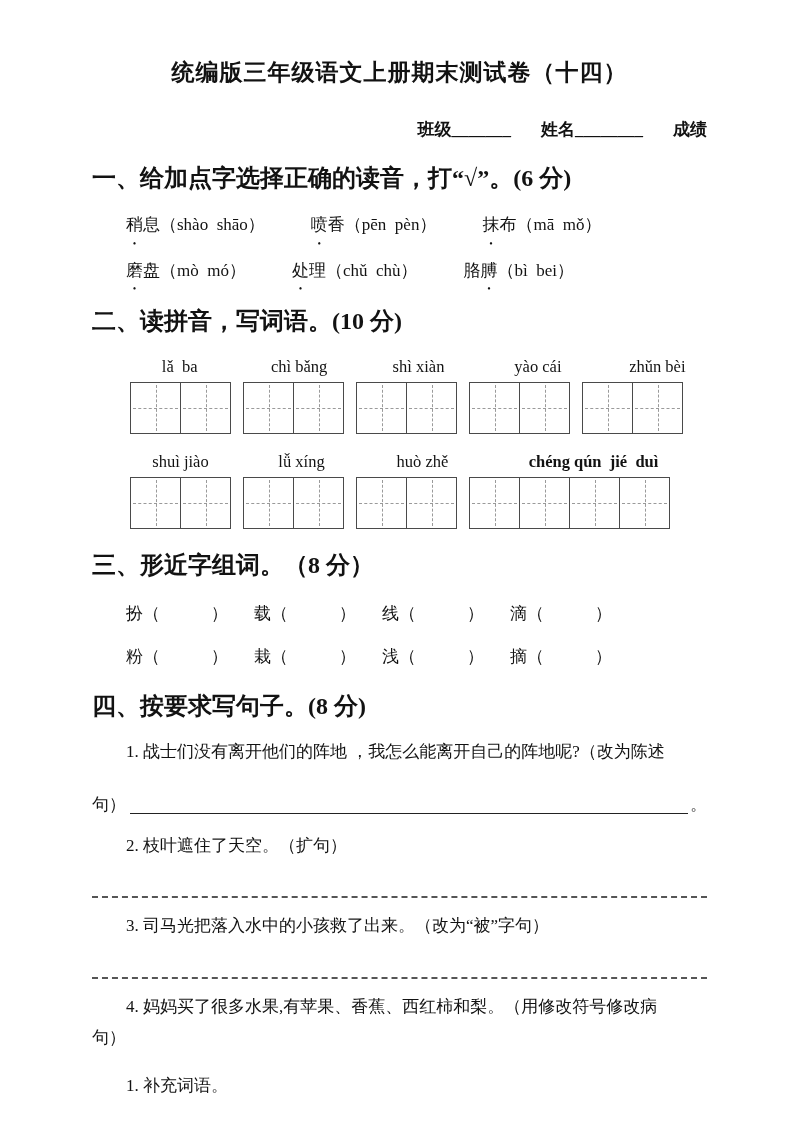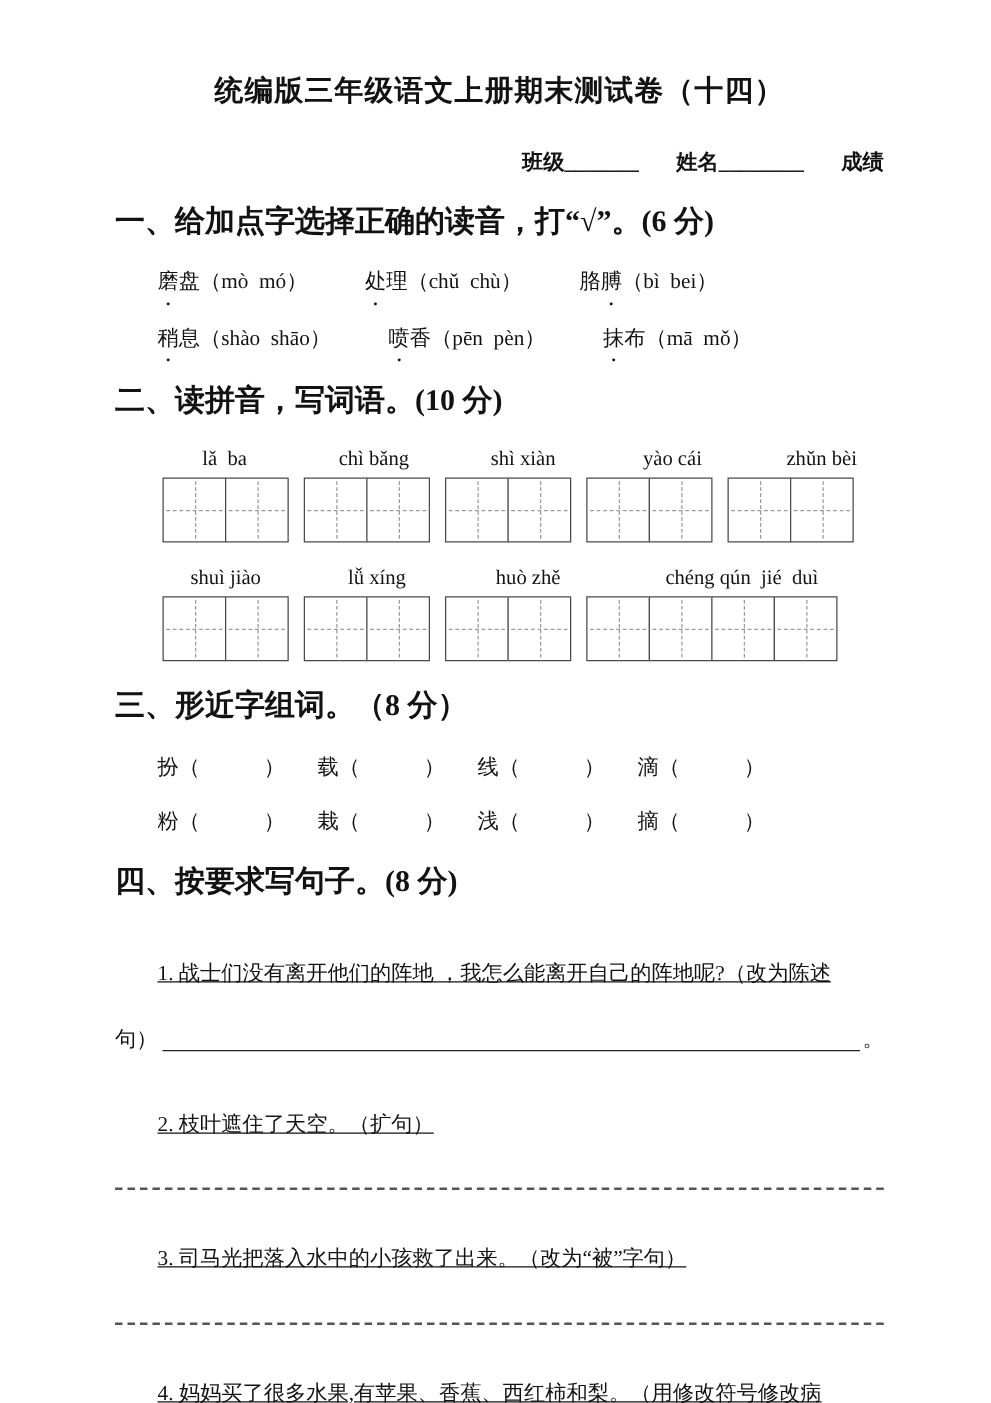--- a/index.html
+++ b/index.html
@@ -48,21 +48,21 @@
   }
   .py { white-space: pre; }
   .py-row { display: flex; gap: 20px; margin: 16px 0 2px 38px; }
   .py-label {
     display: inline-block;
     text-align: center;
     font-size: 16.5px;
     white-space: pre;
   }
   .wg2 { width: 101px; }
-  .wg4 { width: 201px; }
+  .wg4 { width: 201px; font-weight: bold; }
   .grid-row { display: flex; gap: 12px; margin-left: 38px; }
   .tgroup { display: flex; }
   .tc {
     width: 51px;
     height: 52px;
     border: 1px solid #4a4a4a;
     margin-left: -1px;
     position: relative;
     background: #fff;
   }
@@ -74,21 +74,21 @@
     border-top: 1px dashed #9a9a9a;
   }
   .tc::after {
     content: "";
     position: absolute;
     top: 2px; bottom: 2px; left: 50%;
     border-left: 1px dashed #9a9a9a;
   }
   .word-row { display: flex; margin: 18px 0 0 34px; }
   .word-item { width: 128px; white-space: pre; }
-  .s4p { margin-top: 42px; text-indent: 34px; text-decoration: underline; }
+  .s4p { margin-top: 15px; text-indent: 34px; }
   .ansline { display: flex; align-items: flex-end; margin-top: 28px; }
   .ansline .fill {
     flex: 1;
     border-bottom: 1px solid #222;
     margin: 0 2px 4px 4px;
     height: 1em;
   }
   .dashline {
     border-bottom: 2px dashed #555;
     height: 10px;
@@ -104,29 +104,29 @@
 
   <h1 class="title">统编版三年级语文上册期末测试卷（十四）</h1>
 
   <div class="header-line">
     <span>班级</span><span>_______</span><span class="hgap"></span><span>姓名</span><span>________</span><span class="hgap"></span><span>成绩</span>
   </div>
 
   <h2 class="sec">一、给加点字选择正确的读音，打“√”。(6 分)</h2>
 
   <div class="read-row">
+    <span class="read-item"><span></span><span class="dotted">稍</span><span>息</span><span class="py">（shào  shāo）</span></span>
+    <span class="read-item"><span></span><span class="dotted">喷</span><span>香</span><span class="py">（pēn  pèn）</span></span>
+    <span class="read-item"><span></span><span class="dotted">抹</span><span>布</span><span class="py">（mā  mǒ）</span></span>
+  </div>
+
+  <div class="read-row">
     <span class="read-item"><span></span><span class="dotted">磨</span><span>盘</span><span class="py">（mò  mó）</span></span>
     <span class="read-item"><span></span><span class="dotted">处</span><span>理</span><span class="py">（chǔ  chù）</span></span>
     <span class="read-item"><span>胳</span><span class="dotted">膊</span><span></span><span class="py">（bì  bei）</span></span>
-  </div>
-
-  <div class="read-row">
-    <span class="read-item"><span></span><span class="dotted">稍</span><span>息</span><span class="py">（shào  shāo）</span></span>
-    <span class="read-item"><span></span><span class="dotted">喷</span><span>香</span><span class="py">（pēn  pèn）</span></span>
-    <span class="read-item"><span></span><span class="dotted">抹</span><span>布</span><span class="py">（mā  mǒ）</span></span>
   </div>
 
   <h2 class="sec">二、读拼音，写词语。(10 分)</h2>
 
   <div class="py-row">
     <span class="py-label wg2">lǎ  ba</span>
     <span class="py-label wg2">chì bǎng</span>
     <span class="py-label wg2">shì xiàn</span>
     <span class="py-label wg2">yào cái</span>
     <span class="py-label wg2">zhǔn bèi</span>

